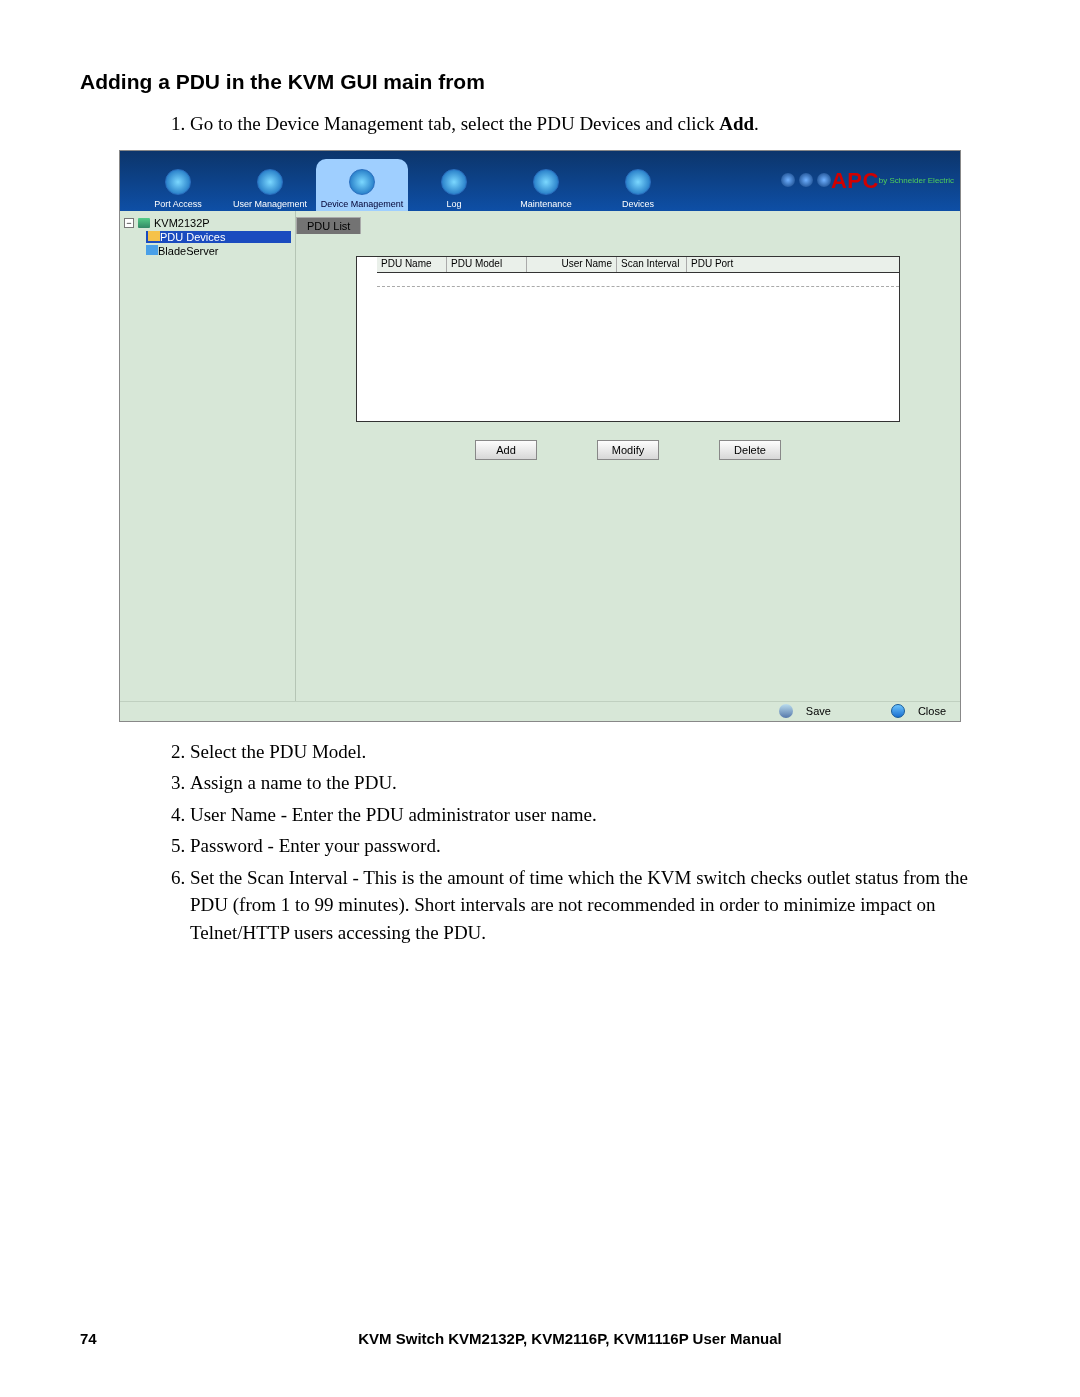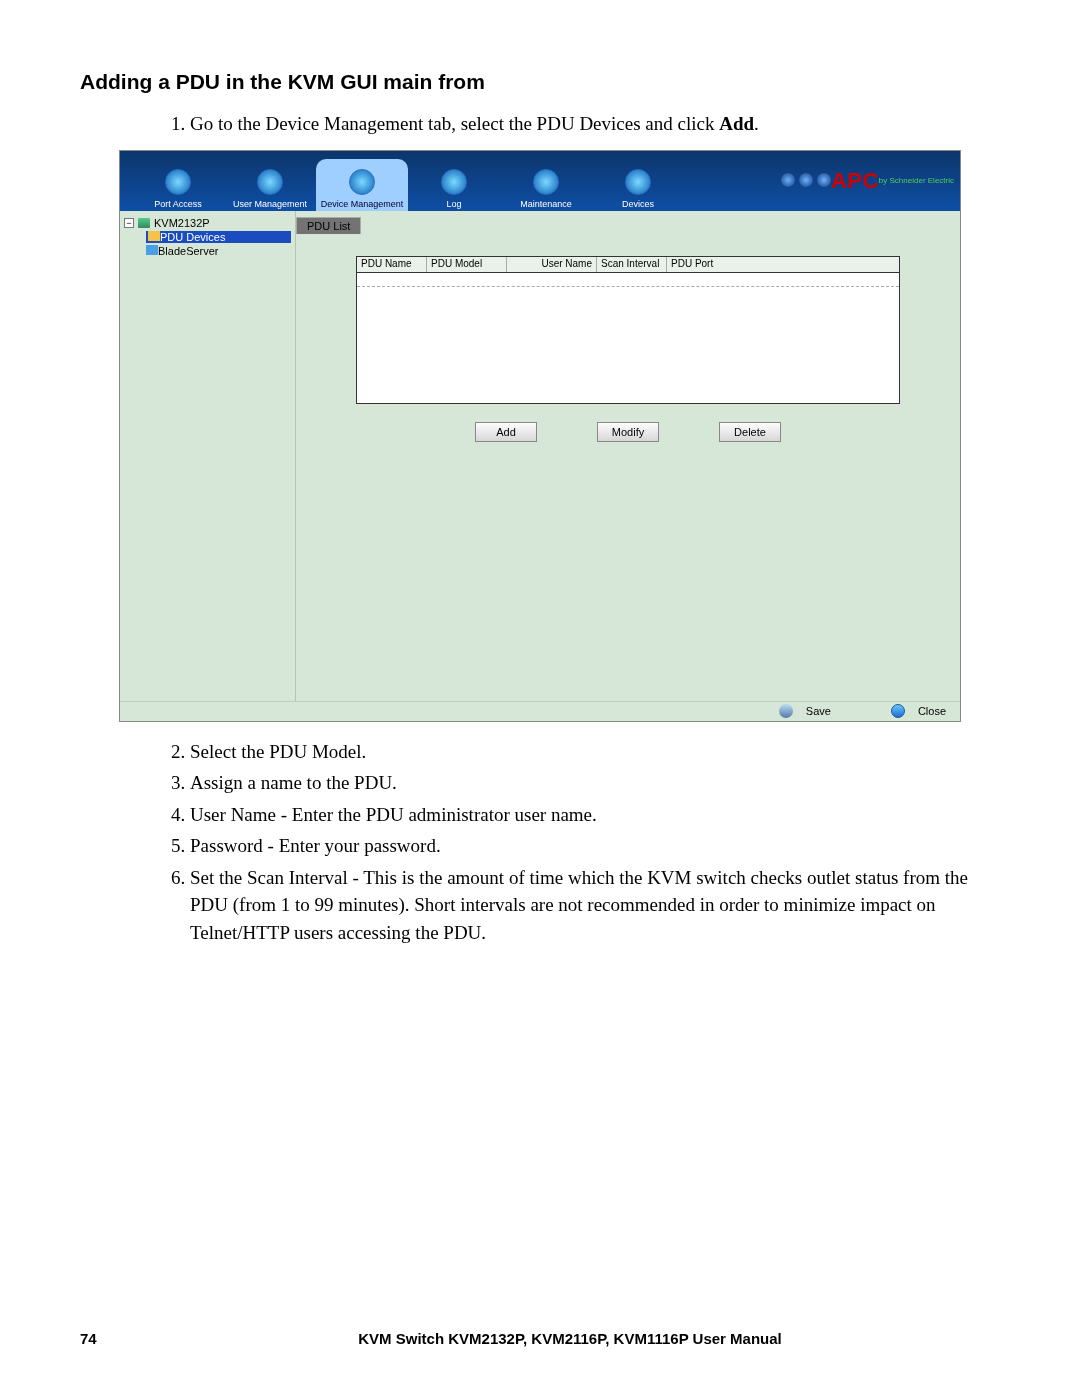--- a/index.html
+++ b/index.html
@@ -131,22 +131,22 @@
     padding:2px 10px;
     width:fit-content;
     margin-left:0;
   }
   .pdu-panel{
     margin: 22px 50px 10px 60px;
   }
   .pdu-table{
     border:1px solid #333;
     background:#fff;
-    height:148px;
-    display:flex;flex-direction:column;
+    height:166px;
+    display:flex;flex-direction:column;padding-left:20px;
   }
   .pdu-header{display:flex;font-size:10px;height:16px;border-bottom:1px solid #333;}
   .pdu-header span{
     border-right:1px solid #aaa;
     padding:1px 4px;
     background:#eaf0ea;
   }
   .pdu-header span:last-child{border-right:none;flex:1;}
   .pdu-header .col1{width:70px;}
   .pdu-header .col2{width:80px;}

